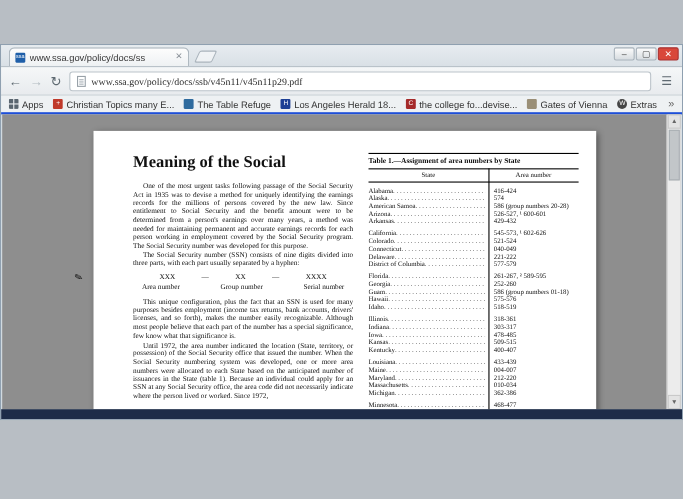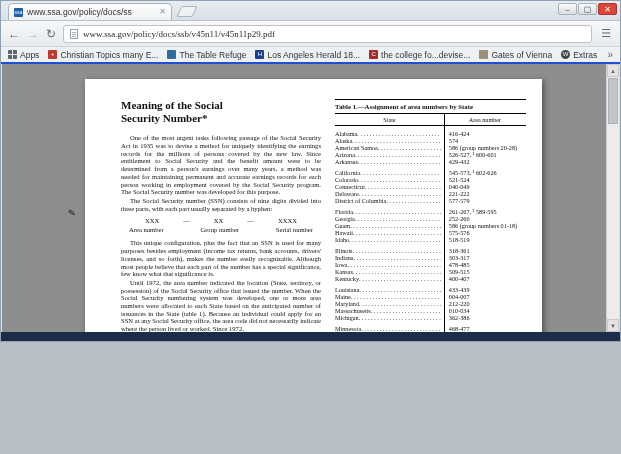--- a/index.html
+++ b/index.html
@@ -1,20 +1,20 @@
 <!DOCTYPE html>
 <html style="--taskbar: #1d2c48; --close-btn: #d9473a; --canvas: #8e8e8e; --chrome: #d9e0e6; --favicon: #1f5fa9;"><head>
 <meta charset="utf-8">
 <style>
   * { margin:0; padding:0; box-sizing:border-box; }
   html,body { background:#b8bec4; }
   body { font-family:"Liberation Sans", sans-serif; }
 
   .window { position:relative; width:621px; height:342px; overflow:hidden;
-            background:var(--chrome,#dfe5ea); border:1px solid #8fa0b0; }
+            background:var(--chrome,#dfe5ea); border:1px solid #8fa0b0;margin-top:40px; }
 
   
   .tabstrip { position:relative; height:19px;
               background:linear-gradient(#e7ecf0, var(--chrome,#d6dde3)); }
   .tab { position:absolute; left:7px; top:2px; width:164px; height:17px;
          background:linear-gradient(#fdfdfd,#eef1f3);
          border:1px solid #aab4bc; border-bottom:none; border-radius:5px 5px 0 0;
          display:flex; align-items:center; gap:4px; padding:0 5px; }
   .tab-favicon { width:9px; height:9px; background:var(--favicon,#1f5fa9);
                  border-radius:1px; color:#fff; font-size:5px; line-height:9px;
@@ -76,21 +76,21 @@
 
   
   .page { position:absolute; left:83px; top:15px; width:457px; height:430px;
           background:#fff; box-shadow:2px 2px 6px rgba(0,0,0,.45);
           padding:20px 16px 0 36px; overflow:hidden;
           font-family:"Liberation Serif", serif; color:#111; }
   .cols { display:flex; gap:14px; }
   .col-left  { width:200px; flex:0 0 auto; }
   .col-right { flex:1; min-width:0; }
 
-  .art-title { font-size:11px; font-weight:bold; line-height:1.2; margin-bottom:9px; }
+  .art-title { font-size:15px; font-weight:bold; line-height:1.2; margin-bottom:9px; }
   .col-left p { font-size:6.6px; line-height:7.7px; text-align:justify; text-indent:9px;
                 margin-bottom:1px; }
   .ssn { width:92%; margin:5px auto 6px; font-size:6.6px; }
   .ssn-digits { display:flex; justify-content:space-between; padding:0 16px; }
   .ssn-labels { display:flex; justify-content:space-between; margin-top:2px; }
 
   
   .cap-rule { border-top:1px solid #000; margin-bottom:3px; }
   .tbl-caption { font-size:6.8px; font-weight:bold; margin-bottom:3px; }
   .tbl { position:relative; }
@@ -178,21 +178,20 @@
 
   <div class="content">
 
     <span class="pen-cursor">✎</span>
 
     <div class="page">
       <div class="cols">
         <div class="col-left">
           <div class="art-title">
             <div>Meaning of the Social</div>
-            <div>Security Number*</div>
           </div>
           <p>One of the most urgent tasks following passage of the Social Security Act in 1935 was to devise a method for uniquely identifying the earnings records for the millions of persons covered by the new law. Since entitlement to Social Security and the benefit amount were to be determined from a person's earnings over many years, a method was needed for maintaining permanent and accurate earnings records for each person working in employment covered by the Social Security program. The Social Security number was developed for this purpose.</p>
           <p>The Social Security number (SSN) consists of nine digits divided into three parts, with each part usually separated by a hyphen:</p>
           <div class="ssn">
             <div class="ssn-digits">
               <span>XXX</span>
               <span>—</span>
               <span>XX</span>
               <span>—</span>
               <span>XXXX</span>

